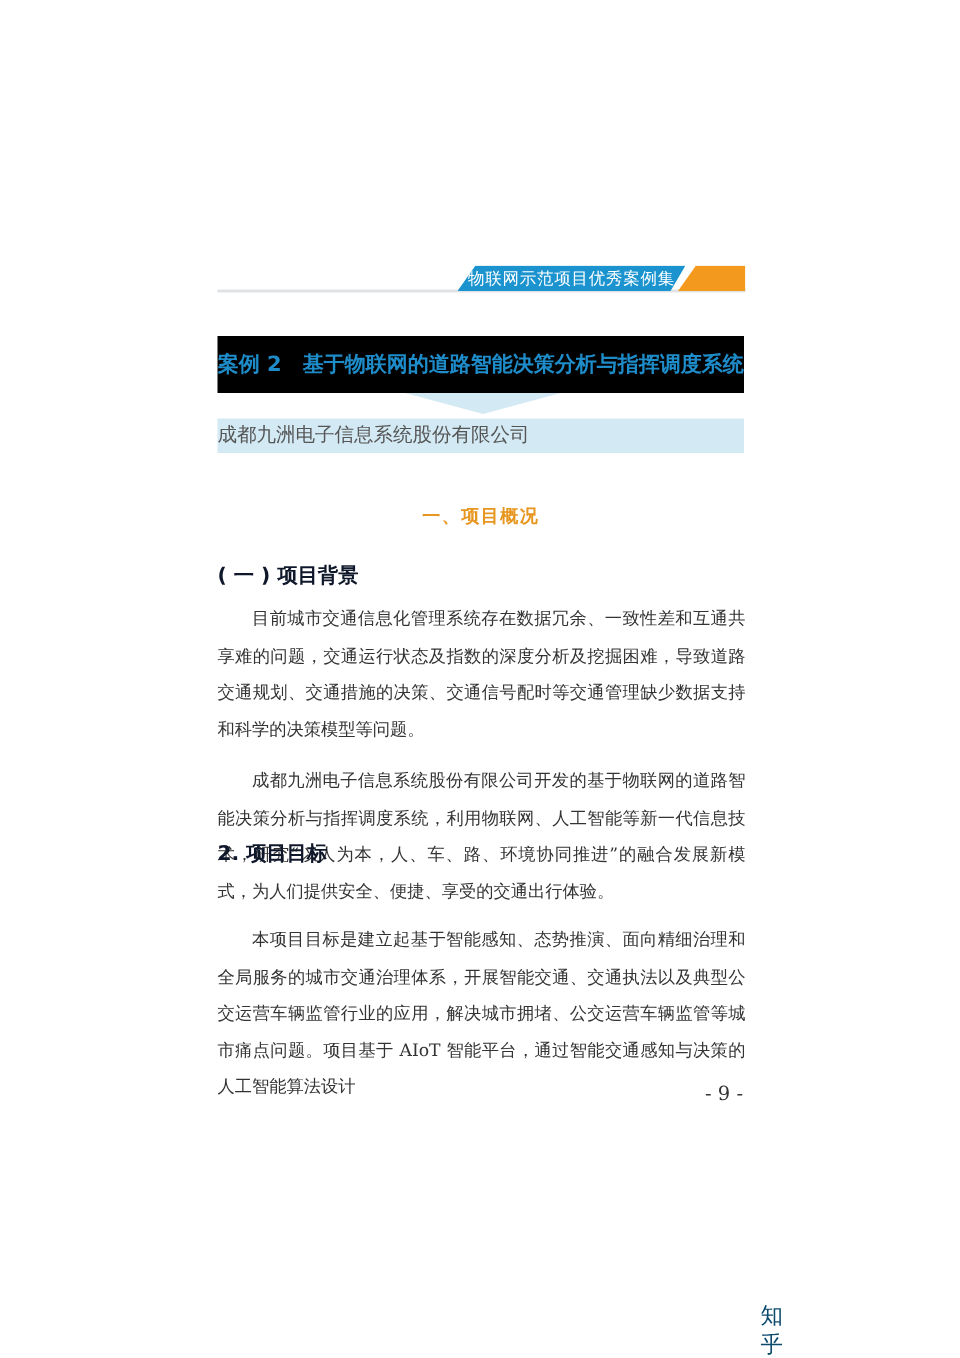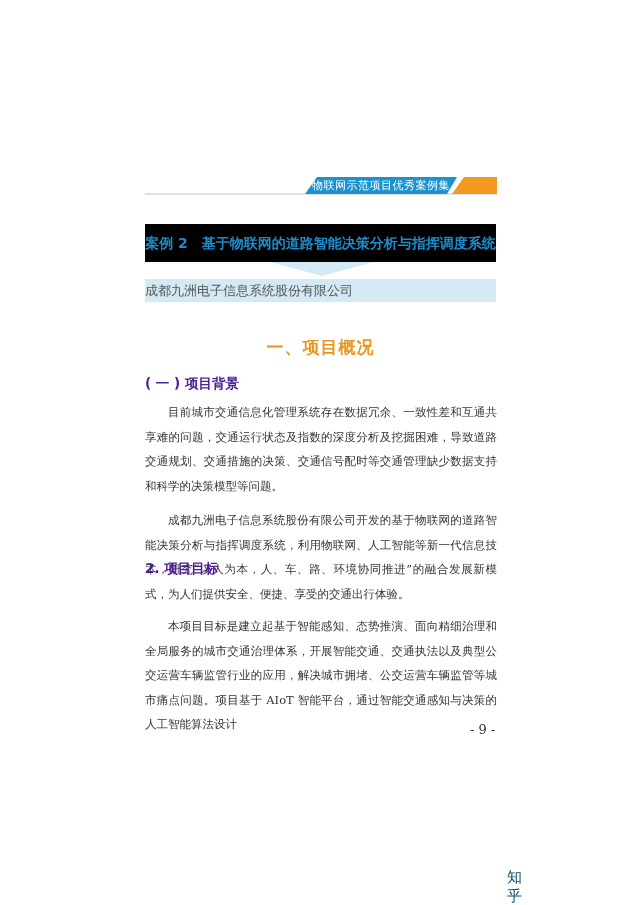--- a/index.html
+++ b/index.html
@@ -26,25 +26,25 @@
     .case-arrow {
       position: absolute; left: 270px; top: 262px; width: 0; height: 0;
       border-left: 52px solid transparent; border-right: 52px solid transparent; border-top: 14px solid #d3eaf5;
     }
     .company-box {
       position: absolute; left: 145px; top: 279px; width: 351px; height: 23px; background: #d3eaf5;
       line-height: 23px; font-size: 13px; color: #555;
     }
     .section-title {
       position: absolute; left: 145px; top: 336px; width: 351px; text-align: center;
-      font-family: "DejaVu Serif", serif; font-weight: bold; font-size: 17px; color: #e7961f;
+      font-family: "DejaVu Serif", serif; font-weight: bold; font-size: 12px; color: #e7961f;
       letter-spacing: 1px;
     }
     .subhead {
-      position: absolute; left: 145px; font-size: 13.5px; font-weight: bold; color: #4c1d95;
+      position: absolute; left: 145px; font-size: 13.5px; font-weight: bold; color: #0f172a;
     }
     .para {
       position: absolute; left: 145px; width: 352px; font-size: 11.5px; line-height: 24.5px;
       color: #333; text-indent: 2em; text-align: justify; margin: 0;
       font-family: "DejaVu Serif", serif;
     }
     .page-num {
       position: absolute; left: 470px; top: 722px; font-size: 13px; color: #333;
       font-family: "DejaVu Serif", serif;
     }

